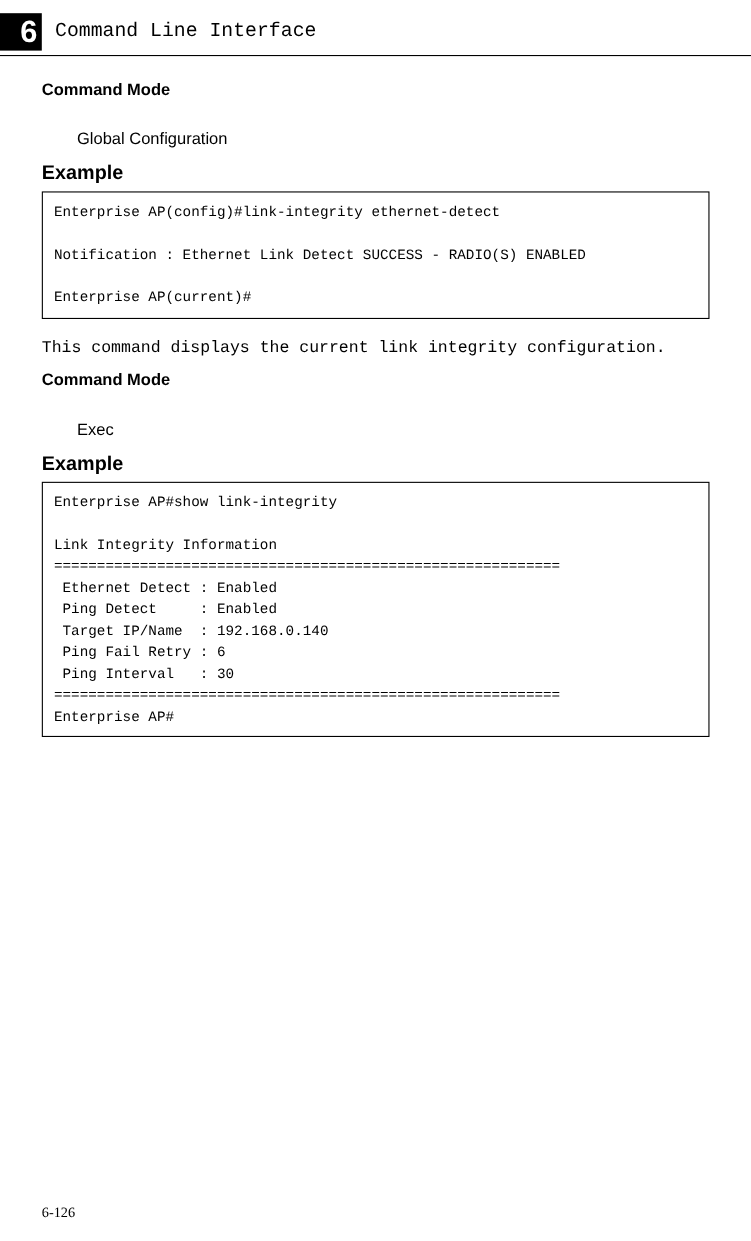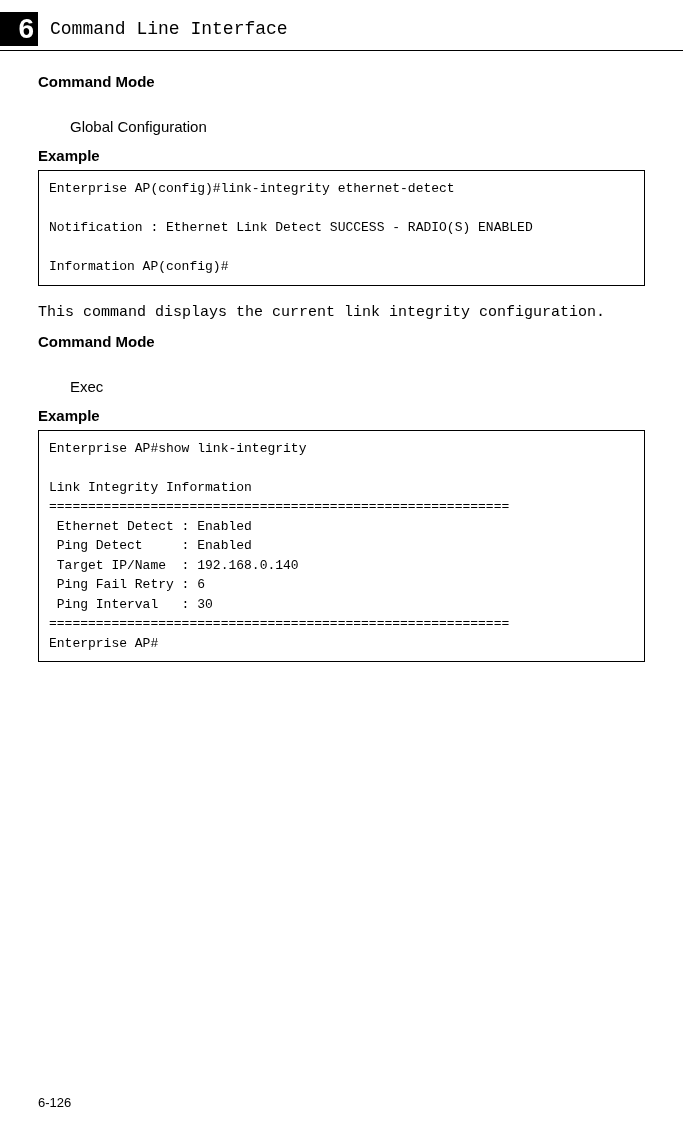--- a/index.html
+++ b/index.html
@@ -53,21 +53,21 @@
       margin-bottom: 10px;
     }
     .indent-text {
       font-size: 15px;
       margin-left: 32px;
       margin-bottom: 12px;
       margin-top: 28px;
     }
     .example-header {
       font-weight: bold;
-      font-size: 15px;
+      font-size: 18px;
       margin-bottom: 6px;
     }
     .code-box {
       border: 1px solid black;
       padding: 8px 10px;
       font-family: "Courier New", Courier, monospace;
       font-size: 13px;
       white-space: pre;
       line-height: 1.5;
       margin-bottom: 18px;
@@ -80,20 +80,21 @@
     .body-text {
       font-size: 15px;
       margin-bottom: 12px;
       font-family: Liberation Mono, monospace;
     }
     .page-number {
       position: absolute;
       bottom: 18px;
       left: 38px;
       font-size: 13px;
+      font-family: Liberation Serif, serif;
     }
   </style>
 </head>
 <body>
 
 <div class="header-row">
   <div class="chapter-box">
     <span>6</span>
   </div>
   <div class="header-title">Command Line Interface</div>
@@ -103,21 +104,21 @@
 <div class="content">
 
   <div class="section-bold">Command Mode</div>
   <div class="indent-text">Global Configuration</div>
 
   <div class="example-header">Example</div>
   <div class="code-box">Enterprise AP(config)#link-integrity ethernet-detect
 
 Notification : Ethernet Link Detect SUCCESS - RADIO(S) ENABLED
 
-Information AP(config)#</div>
+Enterprise AP(current)#</div>
 
   <div class="body-text">This command displays the current link integrity configuration.</div>
 
   <div class="section-bold">Command Mode</div>
   <div class="indent-text">Exec</div>
 
   <div class="example-header">Example</div>
   <div class="code-box">Enterprise AP#show link-integrity
 
 Link Integrity Information

